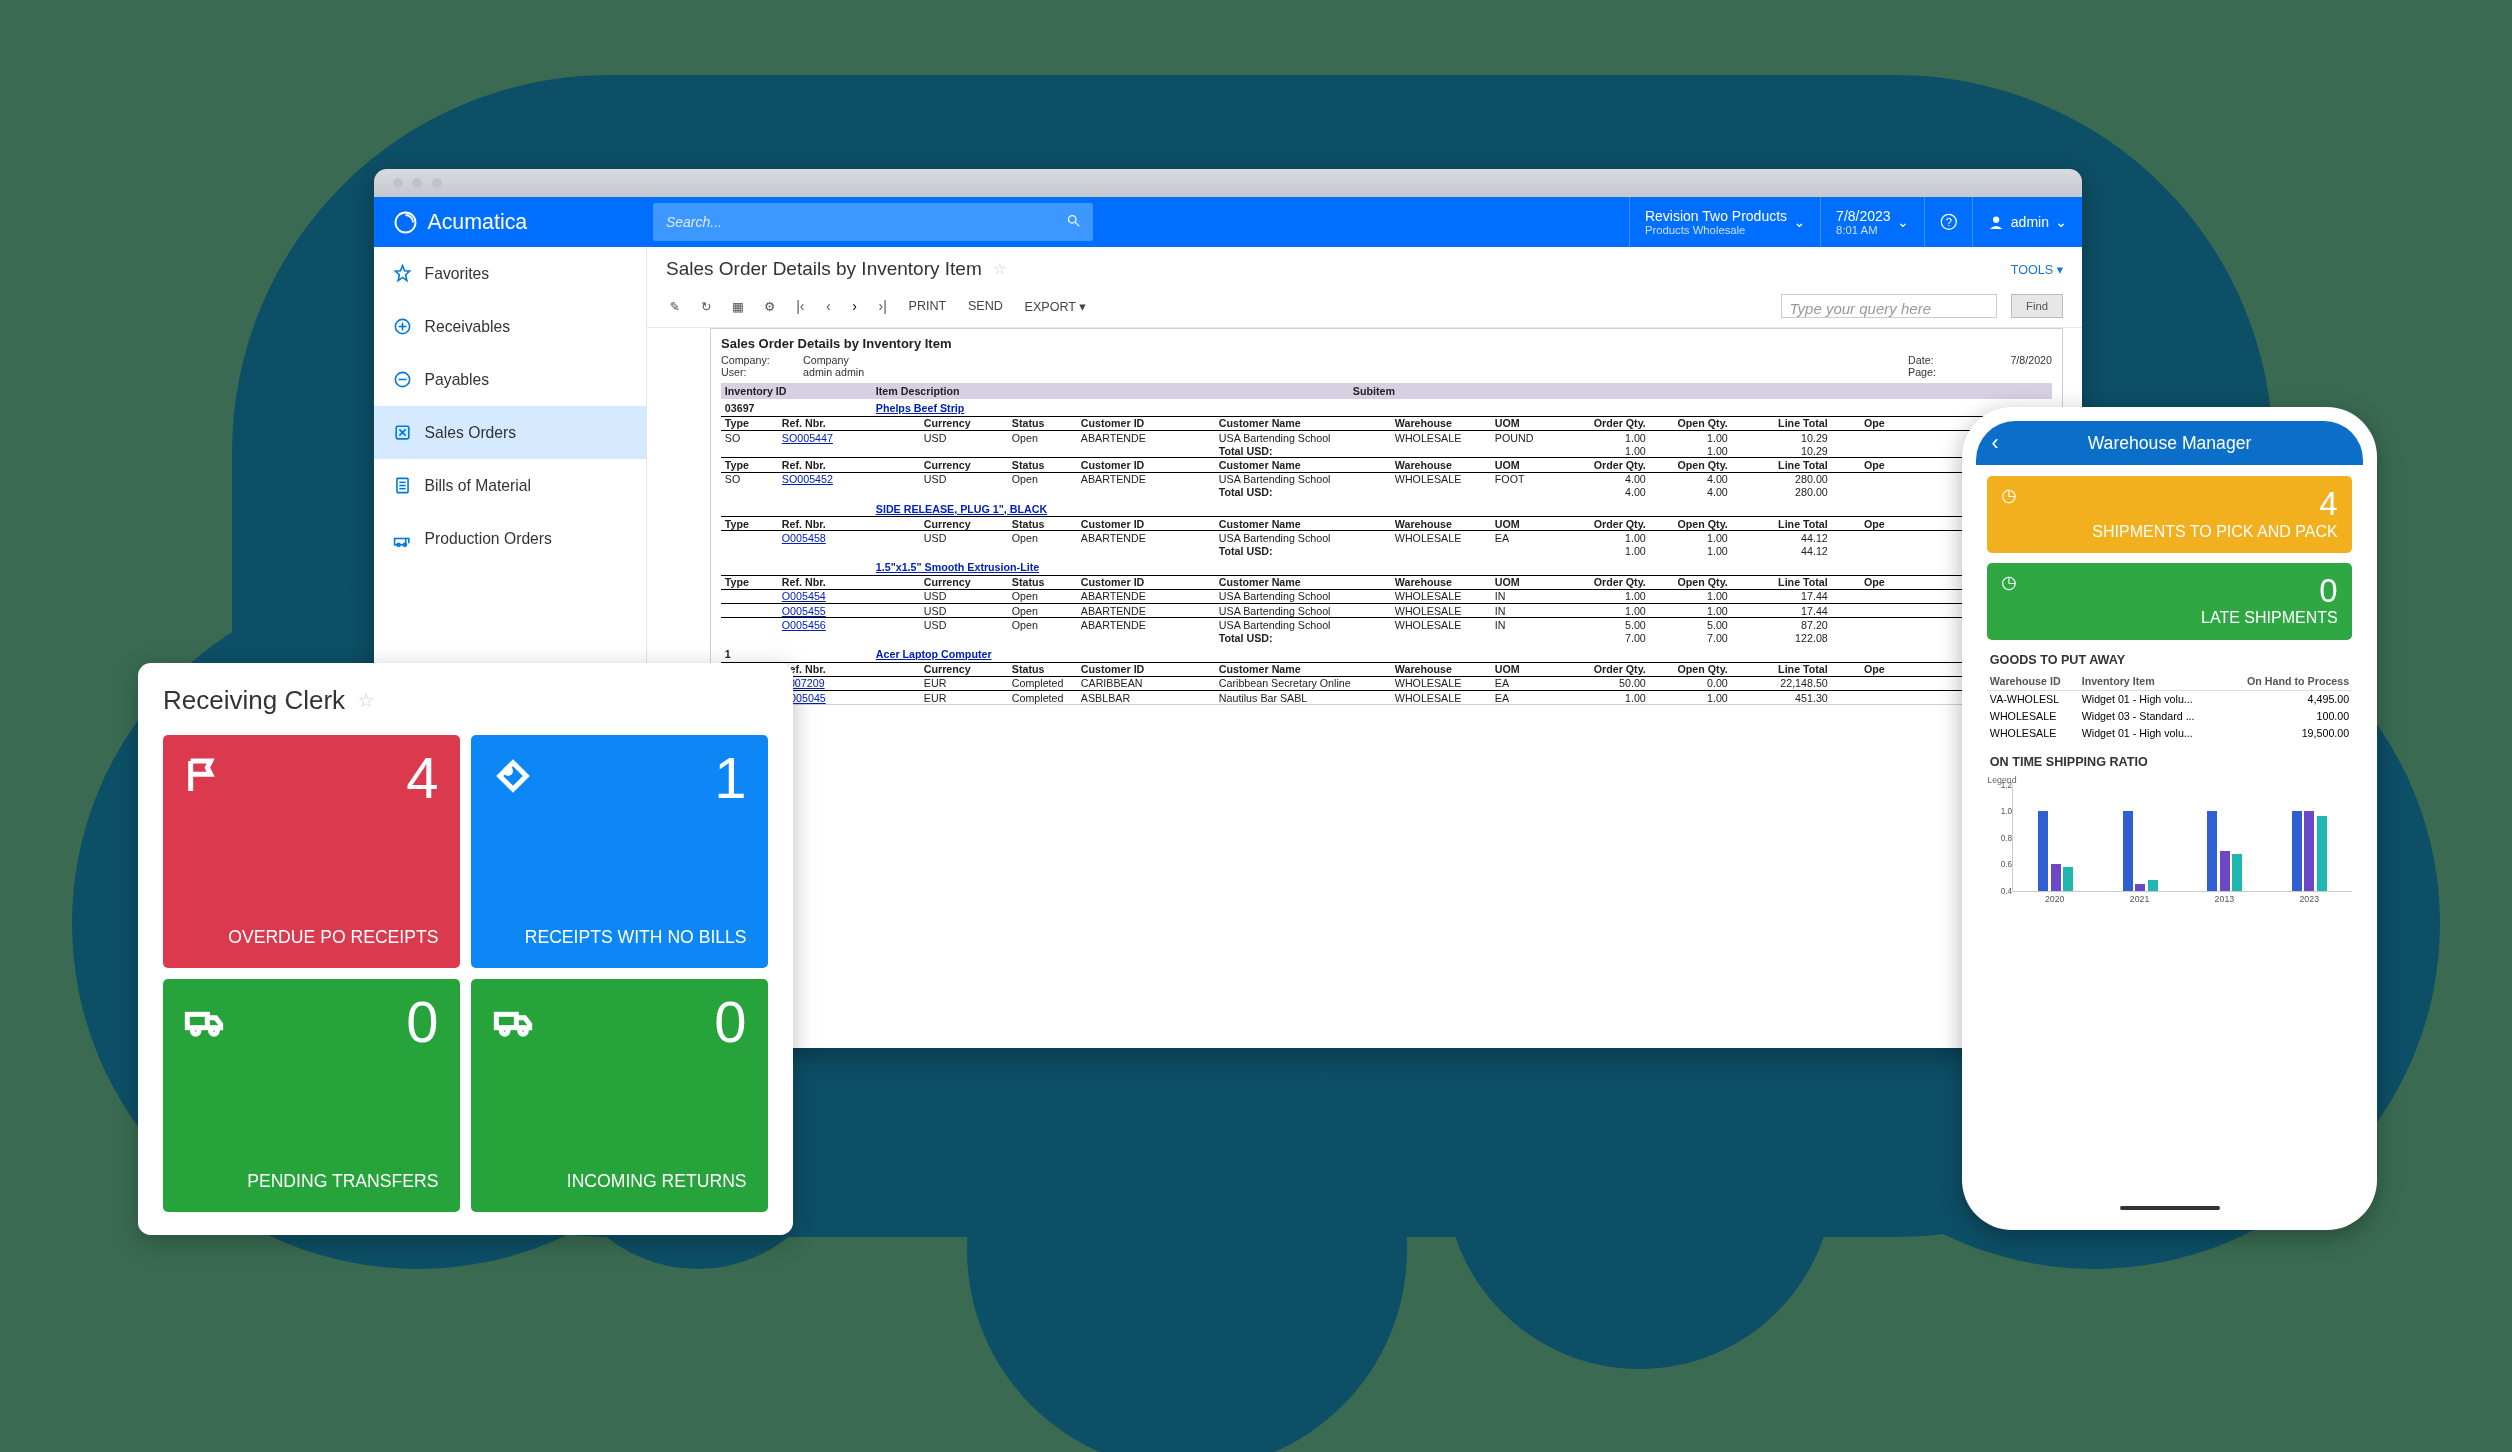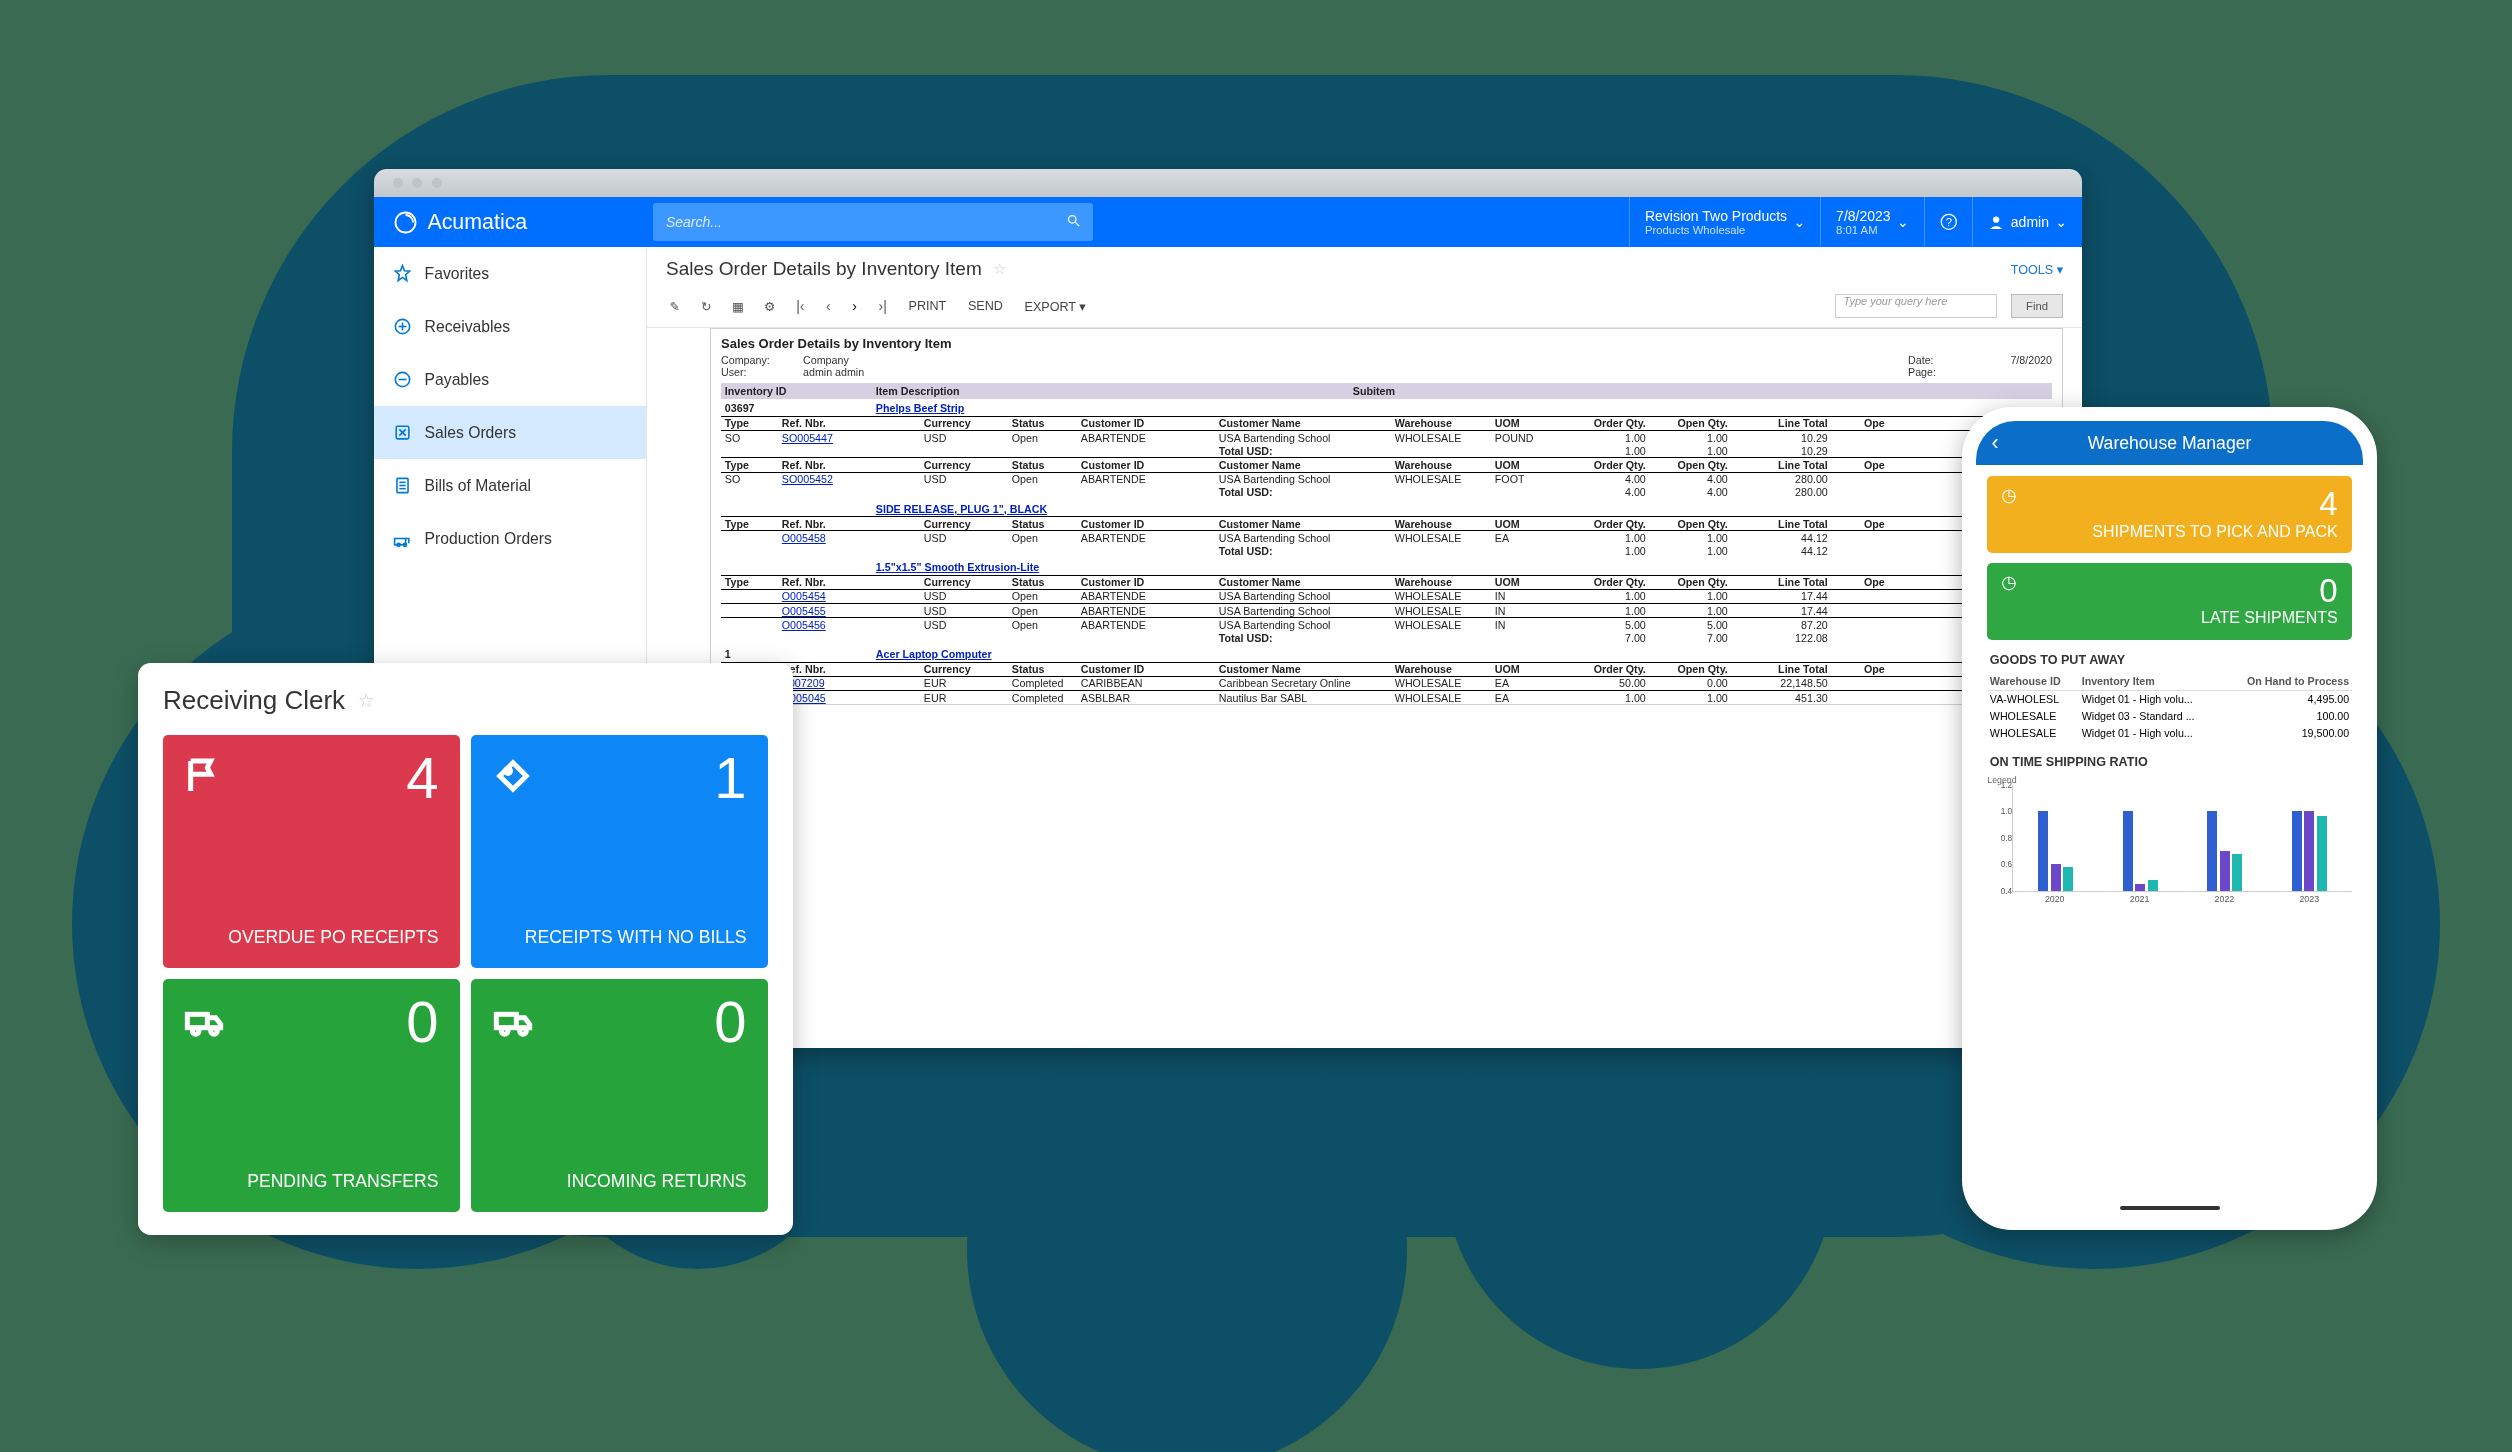--- a/index.html
+++ b/index.html
@@ -32,21 +32,21 @@
     .main-area { flex: 1; background: #fff; overflow: hidden; }
     .page-title-row { display: flex; align-items: center; padding: 11.3px 19px 7.5px; font-size: 19px; color: #333; }
     .page-title-row .star { margin-left: 11.3px; color: #ccc; font-size: 15px; }
     .tools-link { margin-left: auto; font-size: 12.6px; color: #1976d2; }
 
     .toolbar { display: flex; align-items: center; gap: 14px; padding: 6.3px 19px 8.8px; font-size: 12.6px; color: #444; border-bottom: 0.6px solid #e7e7e7; }
     .toolbar .icon-btn { width: 17.6px; height: 17.6px; display: flex; align-items: center; justify-content: center; color: #555; }
     .toolbar .nav-btn { font-size: 14px; color: #555; padding: 0 3.8px; }
     .toolbar .action-btn { font-size: 12.6px; padding: 2.5px 3.8px; color: #444; }
     .toolbar-spacer { flex: 1; }
-    .query-input { width: 162px; height: 24px; border: 0.6px solid #ccc; padding: 0 7.5px; font-style: italic; color: #999; font-size: 11px; display: flex; align-items: flex-start; }
+    .query-input { width: 216px; height: 24px; border: 0.6px solid #ccc; padding: 0 7.5px; font-style: italic; color: #999; font-size: 15px; display: flex; align-items: flex-end; }
     .find-btn { height: 24px; padding: 0 14px; background: #e7e7e7; border: 0.6px solid #bbb; color: #555; display: flex; align-items: center; font-size: 11.3px; }
 
     .report { padding: 0 19px 19px 63px; font-size: 10.7px; color: #222; }
     .rpt-frame { border: 0.6px solid #d0d0d0; padding: 7.5px 10px 0; background: #fff; }
     .rpt-title { font-size: 13px; font-weight: bold; margin-bottom: 2.5px; }
     .meta-row { font-size: 10.7px; color: #333; display: flex; }
     .meta-row .ml { width: 82px; }
     .meta-row .mr { margin-left: auto; width: 69px; }
     .meta-row .mrv { width: 75px; text-align: right; }
 
@@ -631,21 +631,21 @@
             </div>
             <div class="bar-grp">
               <div class="bar" style="height:80px;background:#2f5fd1;"></div>
               <div class="bar" style="height:80px;background:#6c48c9;"></div>
               <div class="bar" style="height:75px;background:#1fb8b0;"></div>
             </div>
           </div>
         <div class="xlabels" id="chart-xlabels">
             <span>2020</span>
             <span>2021</span>
-            <span>2022</span>
+            <span>2013</span>
             <span>2023</span>
           </div>
       </div>
     </div>
     <div class="home-ind"></div>
   </div>
 </div>
 
 
 </body></html>

